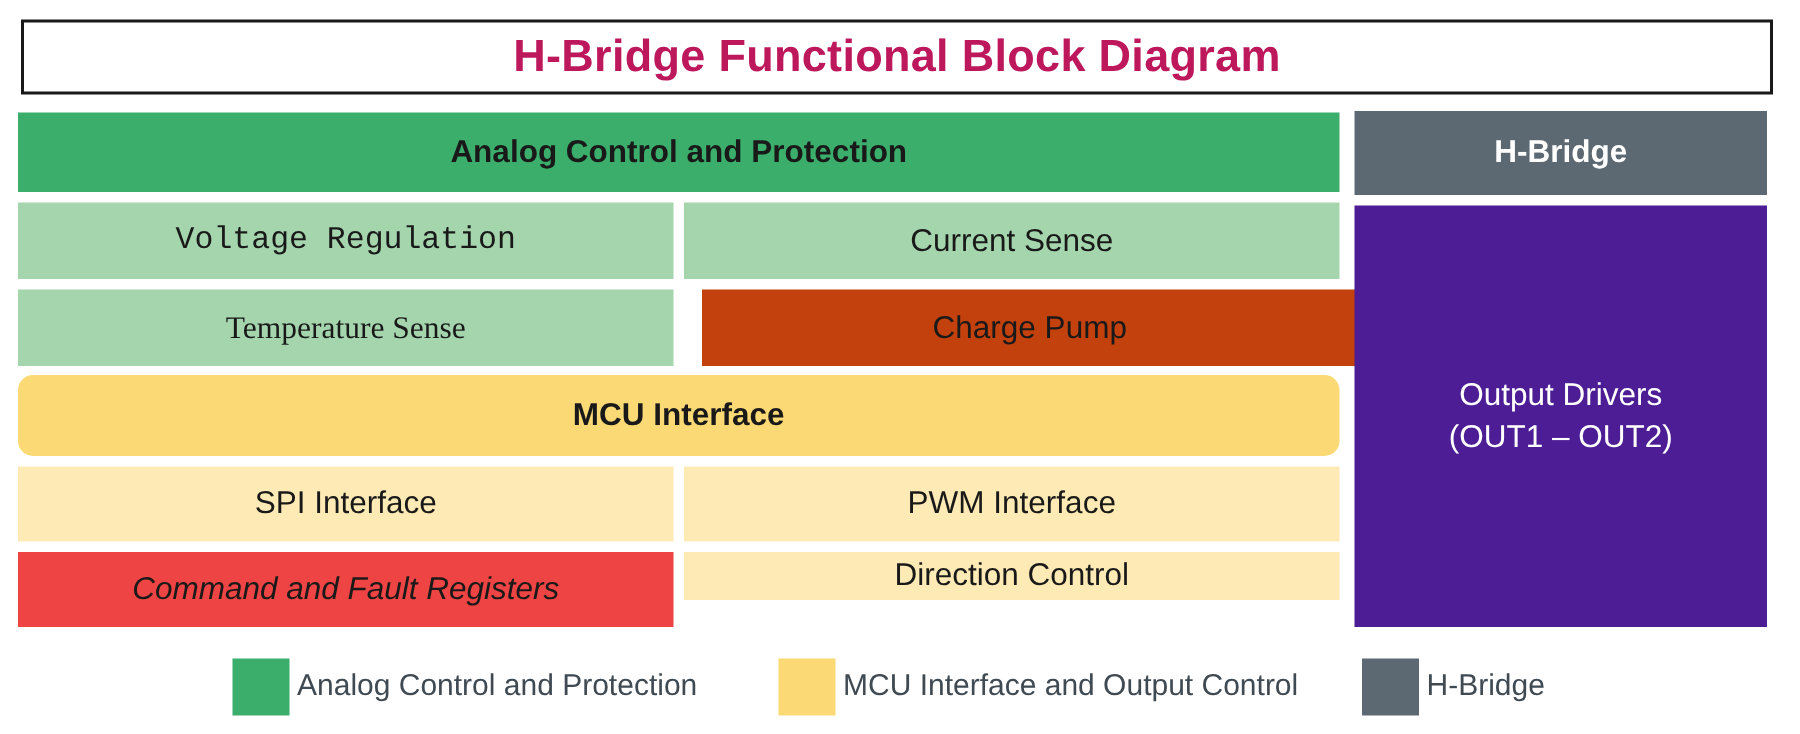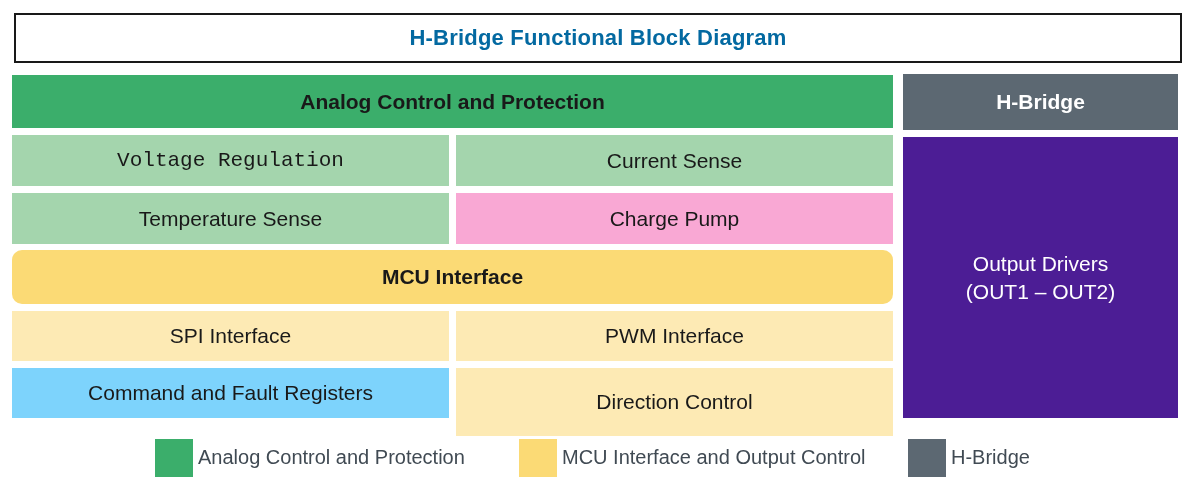--- a/index.html
+++ b/index.html
@@ -16,42 +16,42 @@
     overflow: hidden;
   }
   .title-bar {
     position: absolute;
     left: 14px; top: 13px;
     width: 1168px; height: 50px;
     box-sizing: border-box;
     border: 2px solid #191919;
     background: #ffffff;
     display: flex; align-items: center; justify-content: center;
-    font-size: 22px; font-weight: bold; color: #0369a1;
+    font-size: 30px; font-weight: bold; color: #be185d;
     letter-spacing: 0.2px;
   }
   .block {
     position: absolute;
     display: flex; align-items: center; justify-content: center;
     text-align: center;
     box-sizing: border-box;
     font-size: 21px;
     color: #191919;
   }
   .section-header { font-weight: bold; }
   .analog-header      { left: 12px;  top: 75px;  width: 881px; height: 53px; }
   .cell-voltage-reg   { left: 12px;  top: 135px; width: 437px; height: 51px; font-family: Liberation Mono, monospace; }
   .cell-current-sense { left: 456px; top: 135px; width: 437px; height: 51px; }
   .cell-temp-sense    { left: 12px;  top: 193px; width: 437px; height: 51px; }
   .cell-charge-pump   { left: 456px; top: 193px; width: 437px; height: 51px; }
   .mcu-header         { left: 12px;  top: 250px; width: 881px; height: 54px; }
   .cell-spi           { left: 12px;  top: 311px; width: 437px; height: 50px; }
   .cell-pwm           { left: 456px; top: 311px; width: 437px; height: 50px; }
   .cell-cmd-fault     { left: 12px;  top: 368px; width: 437px; height: 50px; }
-  .cell-direction     { left: 456px; top: 368px; width: 437px; height: 68px; }
+  .cell-direction     { left: 456px; top: 368px; width: 437px; height: 32px; }
   .hbridge-header     { left: 903px; top: 74px;  width: 275px; height: 56px; color: #ffffff; }
   .output-drivers     { left: 903px; top: 137px; width: 275px; height: 281px;
                         color: #ffffff; line-height: 1.3; white-space: pre-line; }
   .legend {
     position: absolute;
     left: 0; top: 438px;
     width: 1200px; height: 40px;
   }
   .legend-item { position: absolute; top: 0; height: 39px; display: flex; align-items: center; }
   .legend-item-0 { left: 155px; }
@@ -71,31 +71,31 @@
 <div class="canvas">
 
   <div class="title-bar">H-Bridge Functional Block Diagram</div>
 
   <div class="block section-header analog-header" style="background-color: rgb(59, 174, 107);">Analog Control and Protection</div>
 
   <div class="block cell-voltage-reg" style="background-color: rgb(164, 213, 173);">Voltage Regulation</div>
 
   <div class="block cell-current-sense" style="background-color: rgb(164, 213, 173);">Current Sense</div>
 
-  <div class="block cell-temp-sense" style="background-color: rgb(164, 213, 173);">Temperature Sense</div>
+  <div class="block cell-temp-sense" style="background-color: rgb(164, 213, 173); font-family: Liberation Serif, serif;">Temperature Sense</div>
 
-  <div class="block cell-charge-pump" style="background-color: #f9a8d4;">Charge Pump</div>
+  <div class="block cell-charge-pump" style="background-color: #c2410c; margin-left: 12px;">Charge Pump</div>
 
   <div class="block section-header mcu-header" style="background-color: rgb(251, 218, 117); border-radius: 10px;">MCU Interface</div>
 
   <div class="block cell-spi" style="background-color: rgb(253, 234, 180);">SPI Interface</div>
 
   <div class="block cell-pwm" style="background-color: rgb(253, 234, 180);">PWM Interface</div>
 
-  <div class="block cell-cmd-fault" style="background-color: #7dd3fc;">Command and Fault Registers</div>
+  <div class="block cell-cmd-fault" style="background-color: #ef4444; font-style: italic;">Command and Fault Registers</div>
 
   <div class="block cell-direction" style="background-color: rgb(253, 234, 180);">Direction Control</div>
 
   <div class="block section-header hbridge-header" style="background-color: rgb(92, 104, 114);">H-Bridge</div>
 
   <div class="block output-drivers" style="background-color: #4c1d95;">Output Drivers
 (OUT1 – OUT2)</div>
 
   <div class="legend">
     <div class="legend-item legend-item-0">

